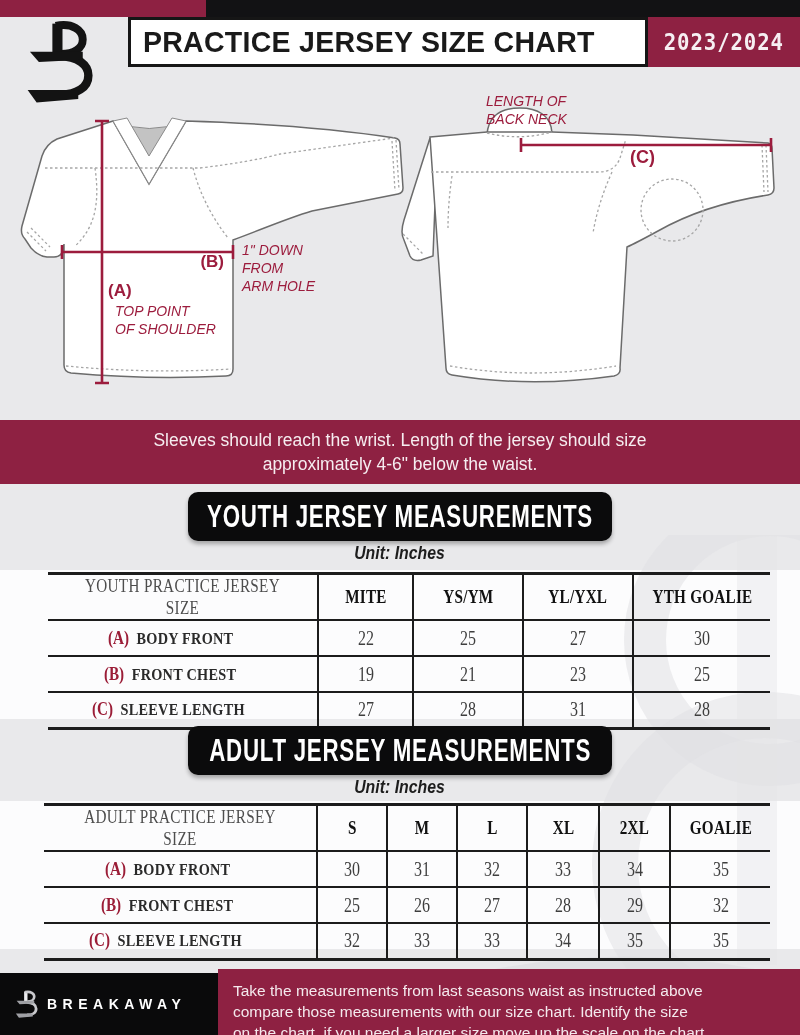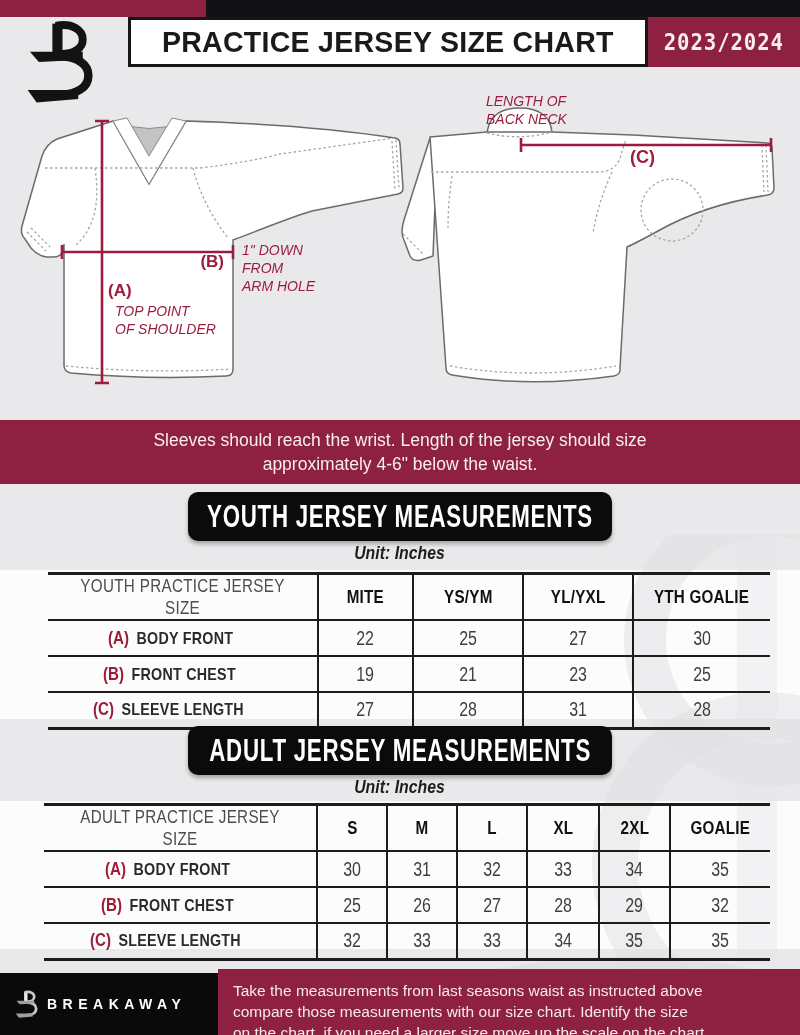--- a/index.html
+++ b/index.html
@@ -8,21 +8,21 @@
   .abs{position:absolute;}
   
   .cz{display:inline-block;transform:scaleX(.8);transform-origin:center;}
   .cz-l{display:inline-block;transform:scaleX(.84);transform-origin:left center;}
   .hdrcz{display:inline-block;transform:scaleX(.72);transform-origin:center;}
 
   
   #strip-maroon{left:0;top:0;width:206px;height:17px;background:#8e2142;}
   #strip-black{left:206px;top:0;width:594px;height:17px;background:#121214;}
   #title-box{left:128px;top:17px;width:520px;height:50px;background:#ffffff;border:3px solid #161616;
-             box-sizing:border-box;display:flex;align-items:center;justify-content:center;}
+             box-sizing:border-box;display:flex;align-items:center;justify-content:flex-start;}
   #title-box .t{font-size:30px;font-weight:bold;color:#1a1a1a;letter-spacing:.3px;
                 display:inline-block;transform:scaleX(.95);white-space:nowrap;}
   #season-box{left:648px;top:17px;width:152px;height:50px;background:#8e2142;display:flex;
               align-items:center;justify-content:center;}
   #season-box .t{font-family:"DejaVu Sans Mono",monospace;font-weight:bold;font-size:23px;
                  color:#f6eff2;letter-spacing:1px;display:inline-block;transform:scaleX(.9);white-space:nowrap;}
 
   
   .anno-b{color:#9c1c3d;font-weight:bold;font-size:17px;}
   .anno-i{color:#9c1c3d;font-style:italic;font-size:14px;line-height:18px;white-space:pre-line;}
@@ -36,21 +36,21 @@
           box-shadow:0 3px 4px rgba(0,0,0,.3);display:flex;align-items:center;justify-content:center;}
   .banner .t{color:#ffffff;font-weight:bold;font-size:31px;letter-spacing:1px;white-space:nowrap;}
   .unit{width:800px;text-align:center;font-style:italic;font-weight:bold;font-size:18px;color:#1d1d1d;}
 
   .whiteband{left:0;width:800px;background:#fcfcfd;}
 
   
   table.sizes{position:absolute;border-collapse:collapse;table-layout:fixed;background:transparent;}
   table.sizes td{padding:0;text-align:center;vertical-align:middle;
                  border-top:2px solid #1c1c1c;border-bottom:2px solid #1c1c1c;}
-  table.sizes tr{height:36px;}
+  table.sizes tr{height:36px;font-family:Liberation Serif, serif;}
   table.sizes td.v{border-left:2px solid #1c1c1c;}
   table.sizes tr.head td{border-top:3px solid #1c1c1c;}
   table.sizes tr.last td{border-bottom:3px solid #1c1c1c;}
   .sizehdr{color:#4d4d4d;font-size:19px;letter-spacing:.4px;}
   .colhdr{color:#111;font-weight:bold;font-size:19px;letter-spacing:.3px;}
   .val{color:#3e3e3e;font-size:20px;}
   td.rowlab{text-align:left;padding-left:22px;}
   .letter{color:#9b1d37;font-weight:bold;font-size:18px;margin-right:9px;}
   .rlab{color:#2a2a2a;font-weight:bold;font-size:17px;letter-spacing:.3px;}
 

